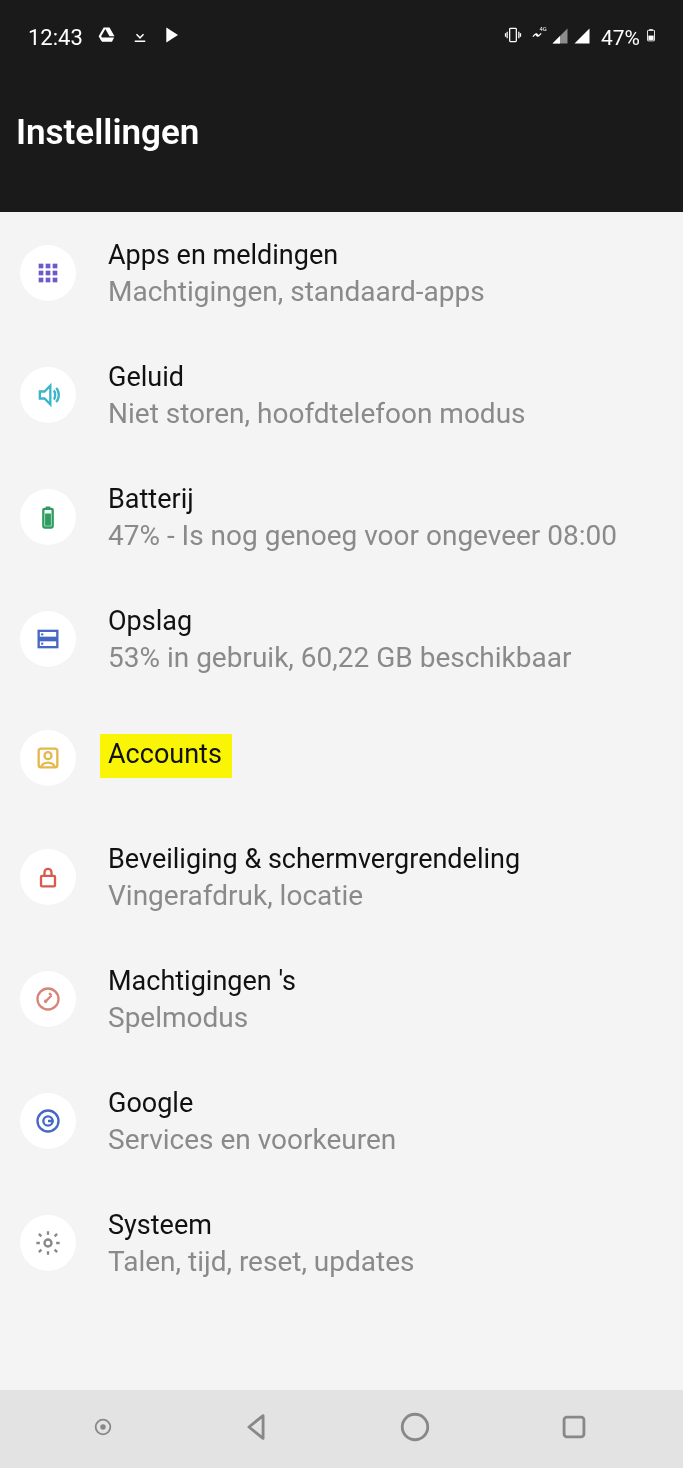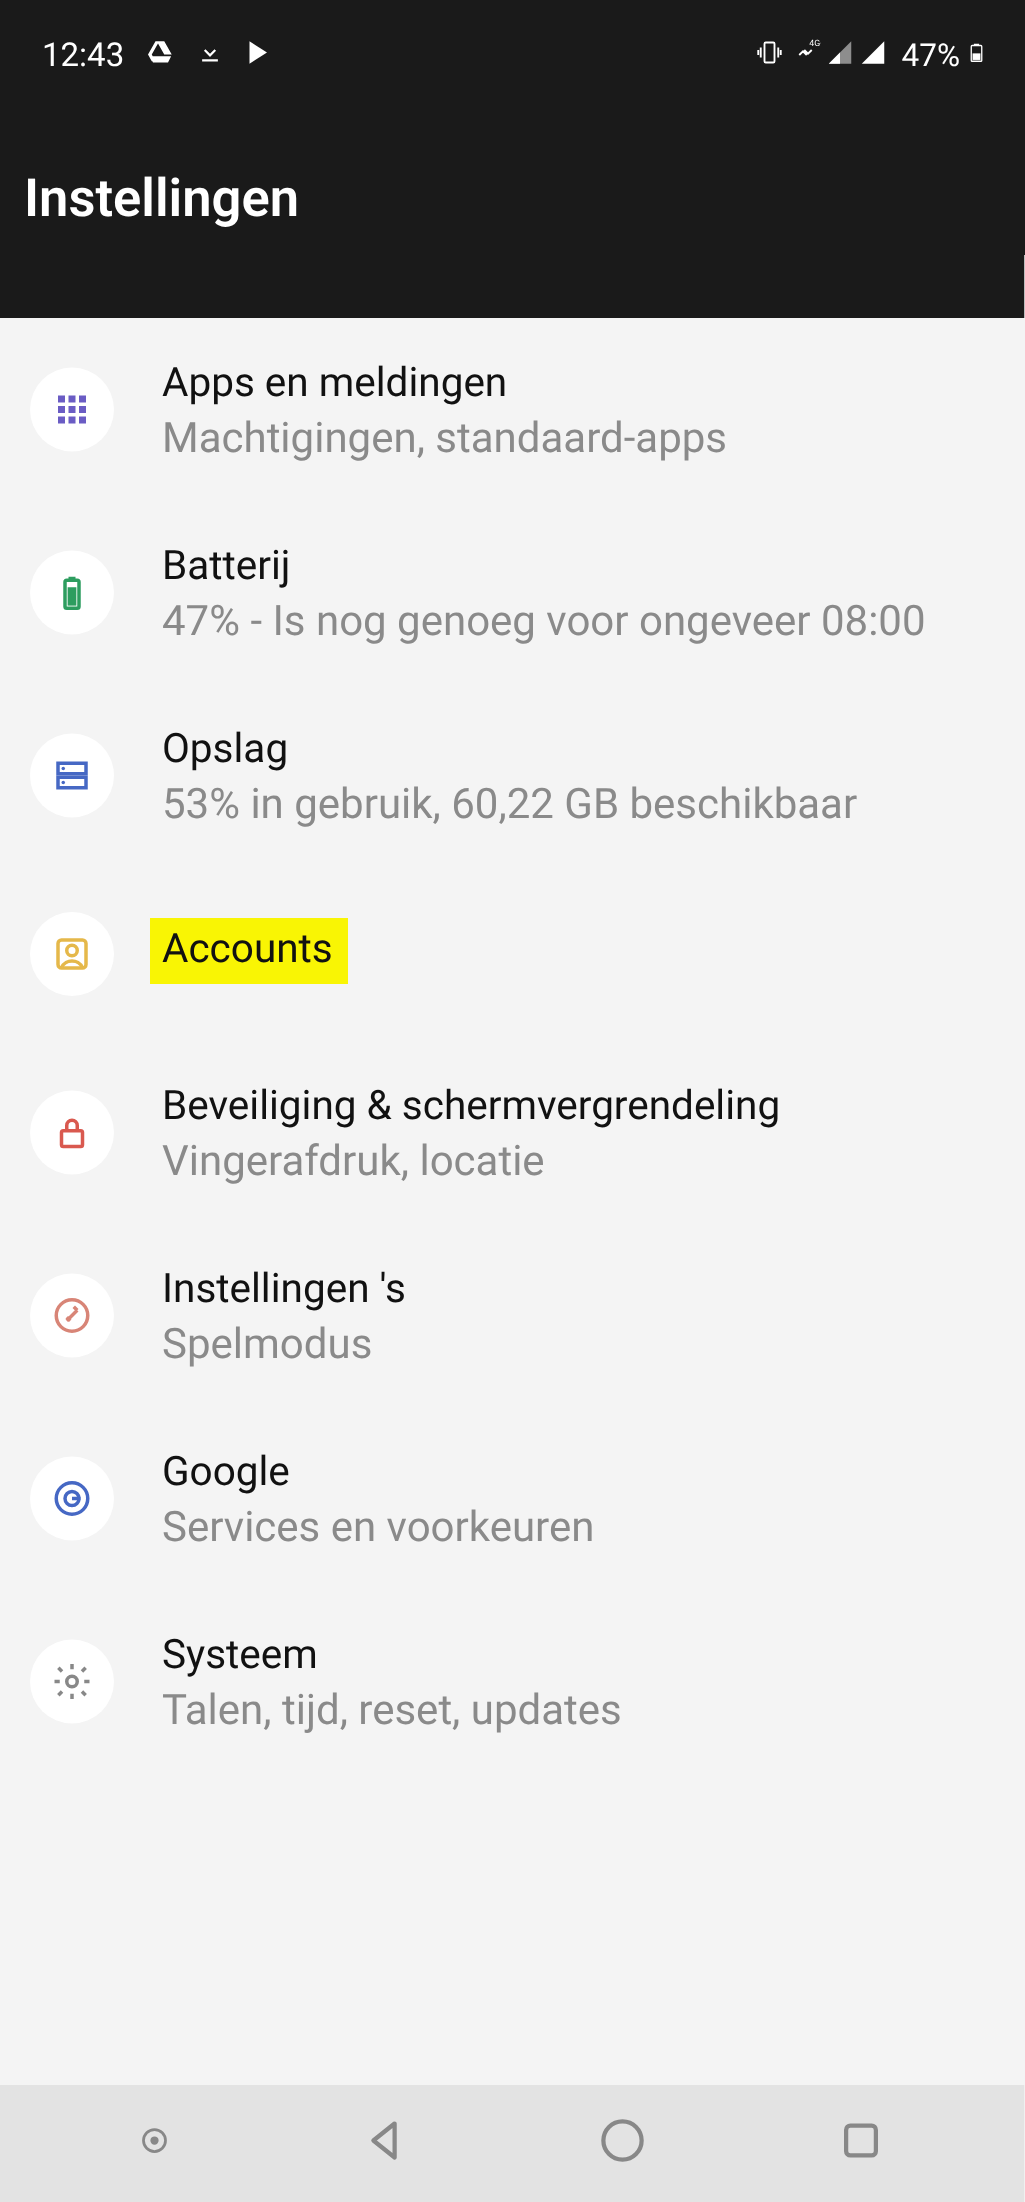--- a/index.html
+++ b/index.html
@@ -164,20 +164,32 @@
             <rect x="16" y="16" width="4" height="4"></rect>
           </g>
         </svg>
     </div>
     <div class="item-text">
       <div class="item-title">Apps en meldingen</div>
       <div class="item-sub">Machtigingen, standaard-apps</div>
     </div>
   </div>
 
+  <div class="item">
+    <div class="icon-wrap">
+      <svg viewBox="0 0 24 24">
+          <path d="M5 9v6h4l5 5V4L9 9H5z" fill="none" stroke="#3bb5c9" stroke-width="2"></path>
+          <path d="M17 8c1.5 1.5 1.5 6.5 0 8M19 6c3 3 3 9 0 12" fill="none" stroke="#3bb5c9" stroke-width="2"></path>
+        </svg>
+    </div>
+    <div class="item-text">
+      <div class="item-title">Geluid</div>
+      <div class="item-sub">Niet storen, hoofdtelefoon modus</div>
+    </div>
+  </div>
 
   <div class="item">
     <div class="icon-wrap">
       <svg viewBox="0 0 24 24">
           <rect x="8" y="5" width="8" height="16" rx="1" fill="none" stroke="#2d9d5f" stroke-width="2"></rect>
           <rect x="10" y="3" width="4" height="2" fill="#2d9d5f"></rect>
           <rect x="9.5" y="9" width="5" height="10.5" fill="#2d9d5f"></rect>
         </svg>
     </div>
     <div class="item-text">
@@ -228,21 +240,21 @@
   </div>
 
   <div class="item">
     <div class="icon-wrap">
       <svg viewBox="0 0 24 24">
           <circle cx="12" cy="12" r="9" fill="none" stroke="#d88577" stroke-width="2"></circle>
           <path d="M9 15l6-6M13 7l2 2M9 13l2 2" fill="none" stroke="#d88577" stroke-width="2"></path>
         </svg>
     </div>
     <div class="item-text">
-      <div class="item-title">Instellingen 's</div>
+      <div class="item-title">Machtigingen 's</div>
       <div class="item-sub">Spelmodus</div>
     </div>
   </div>
 
   <div class="item">
     <div class="icon-wrap">
       <svg viewBox="0 0 24 24">
           <circle cx="12" cy="12" r="9" fill="none" stroke="#4668c4" stroke-width="2"></circle>
           <path d="M12 8a4 4 0 100 8 4 4 0 000-8zm0 4h5" fill="none" stroke="#4668c4" stroke-width="2"></path>
         </svg>

